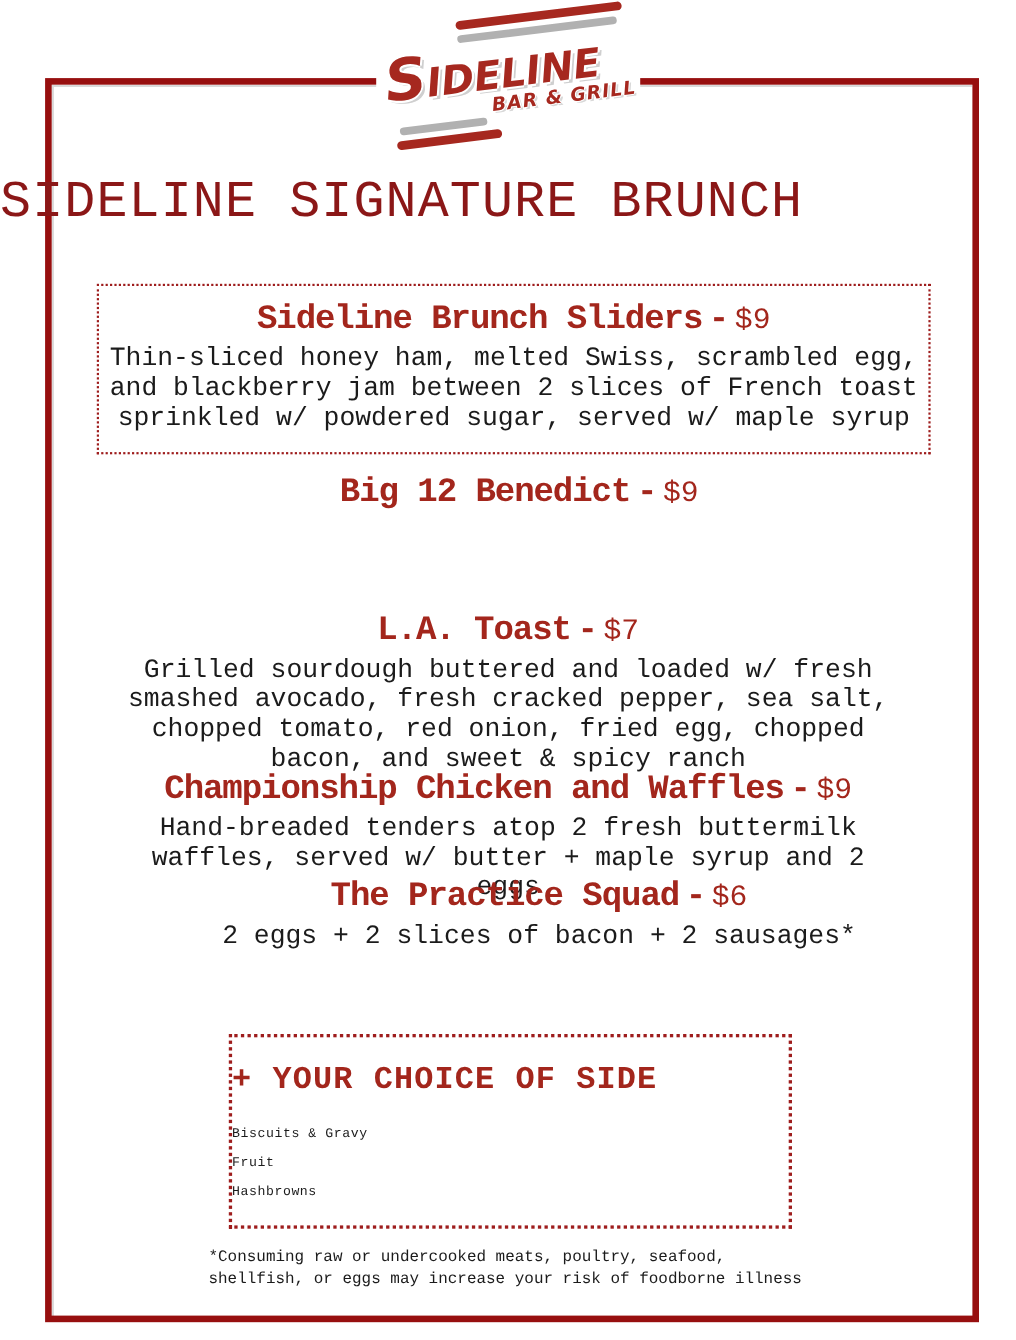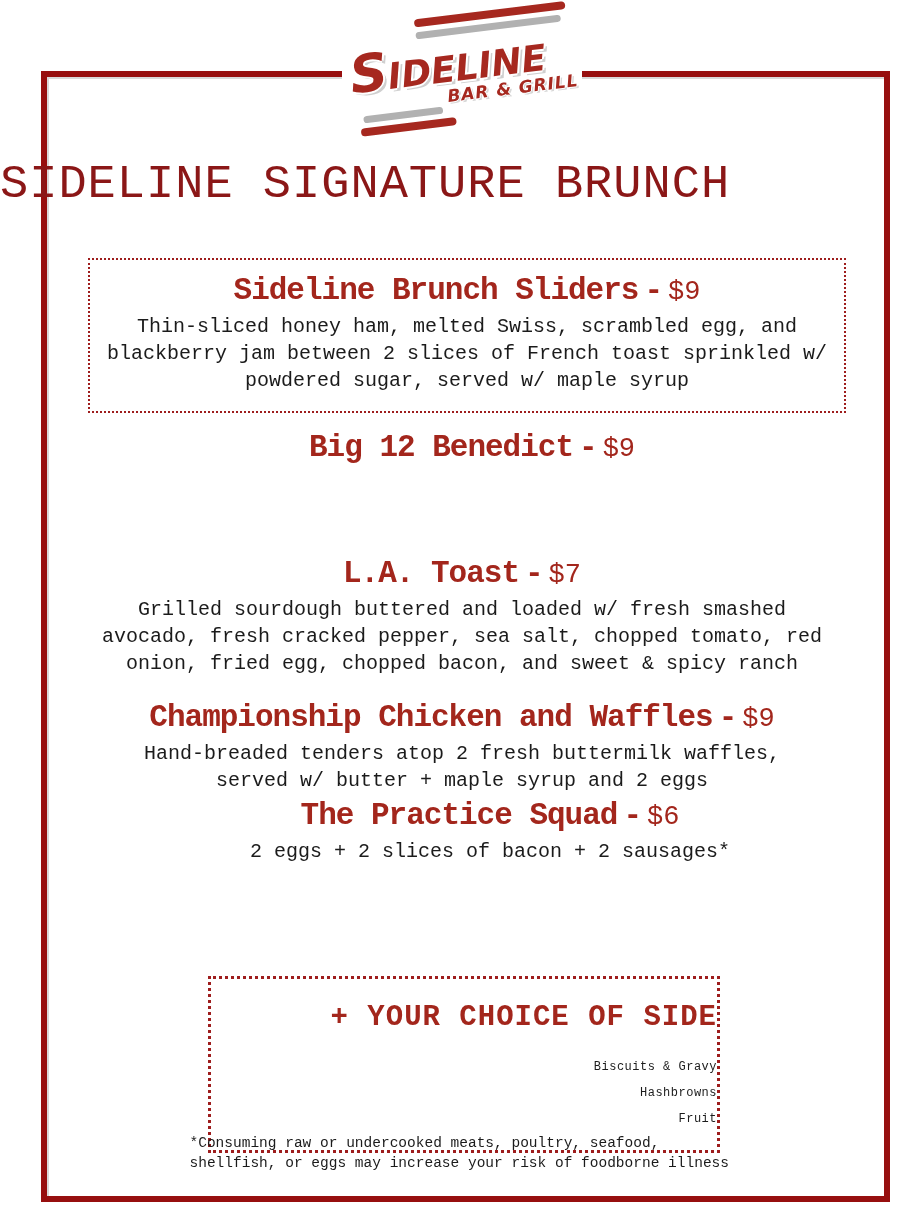--- a/index.html
+++ b/index.html
@@ -58,21 +58,21 @@
   }
 
   
   .item-header{
     font-size:31px;font-weight:bold;color:var(--header-red);
     letter-spacing:-1px;white-space:nowrap;
   }
   .item-header .sep{margin:0 6px;}
   .item-header .price{font-weight:normal;font-size:27px;letter-spacing:0;}
   .item-desc{
-    font-size:20px;line-height:27px;color:var(--ink);
+    font-size:24px;line-height:27px;color:var(--ink);
     margin:5px auto 0 auto;
   }
   .section{position:absolute;left:0;width:100%;text-align:center;}
 
   .featured-box{
     position:absolute;left:88px;top:258px;width:758px;height:155px;
     border:2px dotted var(--dot-red);text-align:center;padding-top:13px;
   }
   .featured-box .item-desc{max-width:740px;}
 
@@ -80,22 +80,22 @@
   .sec-benedict .item-desc{max-width:760px;}
   .sec-latoast{top:556px;}
   .sec-latoast .item-desc{max-width:748px;}
   .sec-champ{top:700px;}
   .sec-champ .item-desc{max-width:700px;}
   .sec-practice{top:798px;margin-left:28px;}
   .sec-practice .item-desc{max-width:760px;}
 
   
   .sides-box{
-    position:absolute;left:208px;top:976px;width:512px;height:177px;
-    border:3px dotted var(--dot-red);text-align:right;padding-top:22px;
+    position:absolute;left:208px;top:940px;width:512px;height:177px;
+    border:3px dotted var(--dot-red);text-align:left;padding-top:22px;
   }
   .sides-heading{
     font-size:29px;font-weight:bold;color:var(--header-red);
     letter-spacing:1px;white-space:nowrap;
   }
   .sides-list{margin-top:20px;font-size:12px;line-height:26px;letter-spacing:0.5px;}
 
   
   .disclaimer{
     position:absolute;left:0;top:1133px;width:100%;text-align:left;
@@ -152,20 +152,20 @@
   <div class="item-header">
     <span>The Practice Squad</span><span class="sep">-</span><span class="price">$6</span>
   </div>
   <div class="item-desc">2 eggs + 2 slices of bacon + 2 sausages*</div>
 </div>
 
 <div class="sides-box">
   <div class="sides-heading">+ YOUR CHOICE OF SIDE</div>
   <div class="sides-list">
     <div>Biscuits &amp; Gravy</div>
+    <div>Fruit</div>
     <div>Hashbrowns</div>
-    <div>Fruit</div>
   </div>
 </div>
 
 <div class="disclaimer">
   <div class="disclaimer-inner">*Consuming raw or undercooked meats, poultry, seafood, shellfish, or eggs may increase your risk of foodborne illness</div>
 </div>
 
 </body></html>

